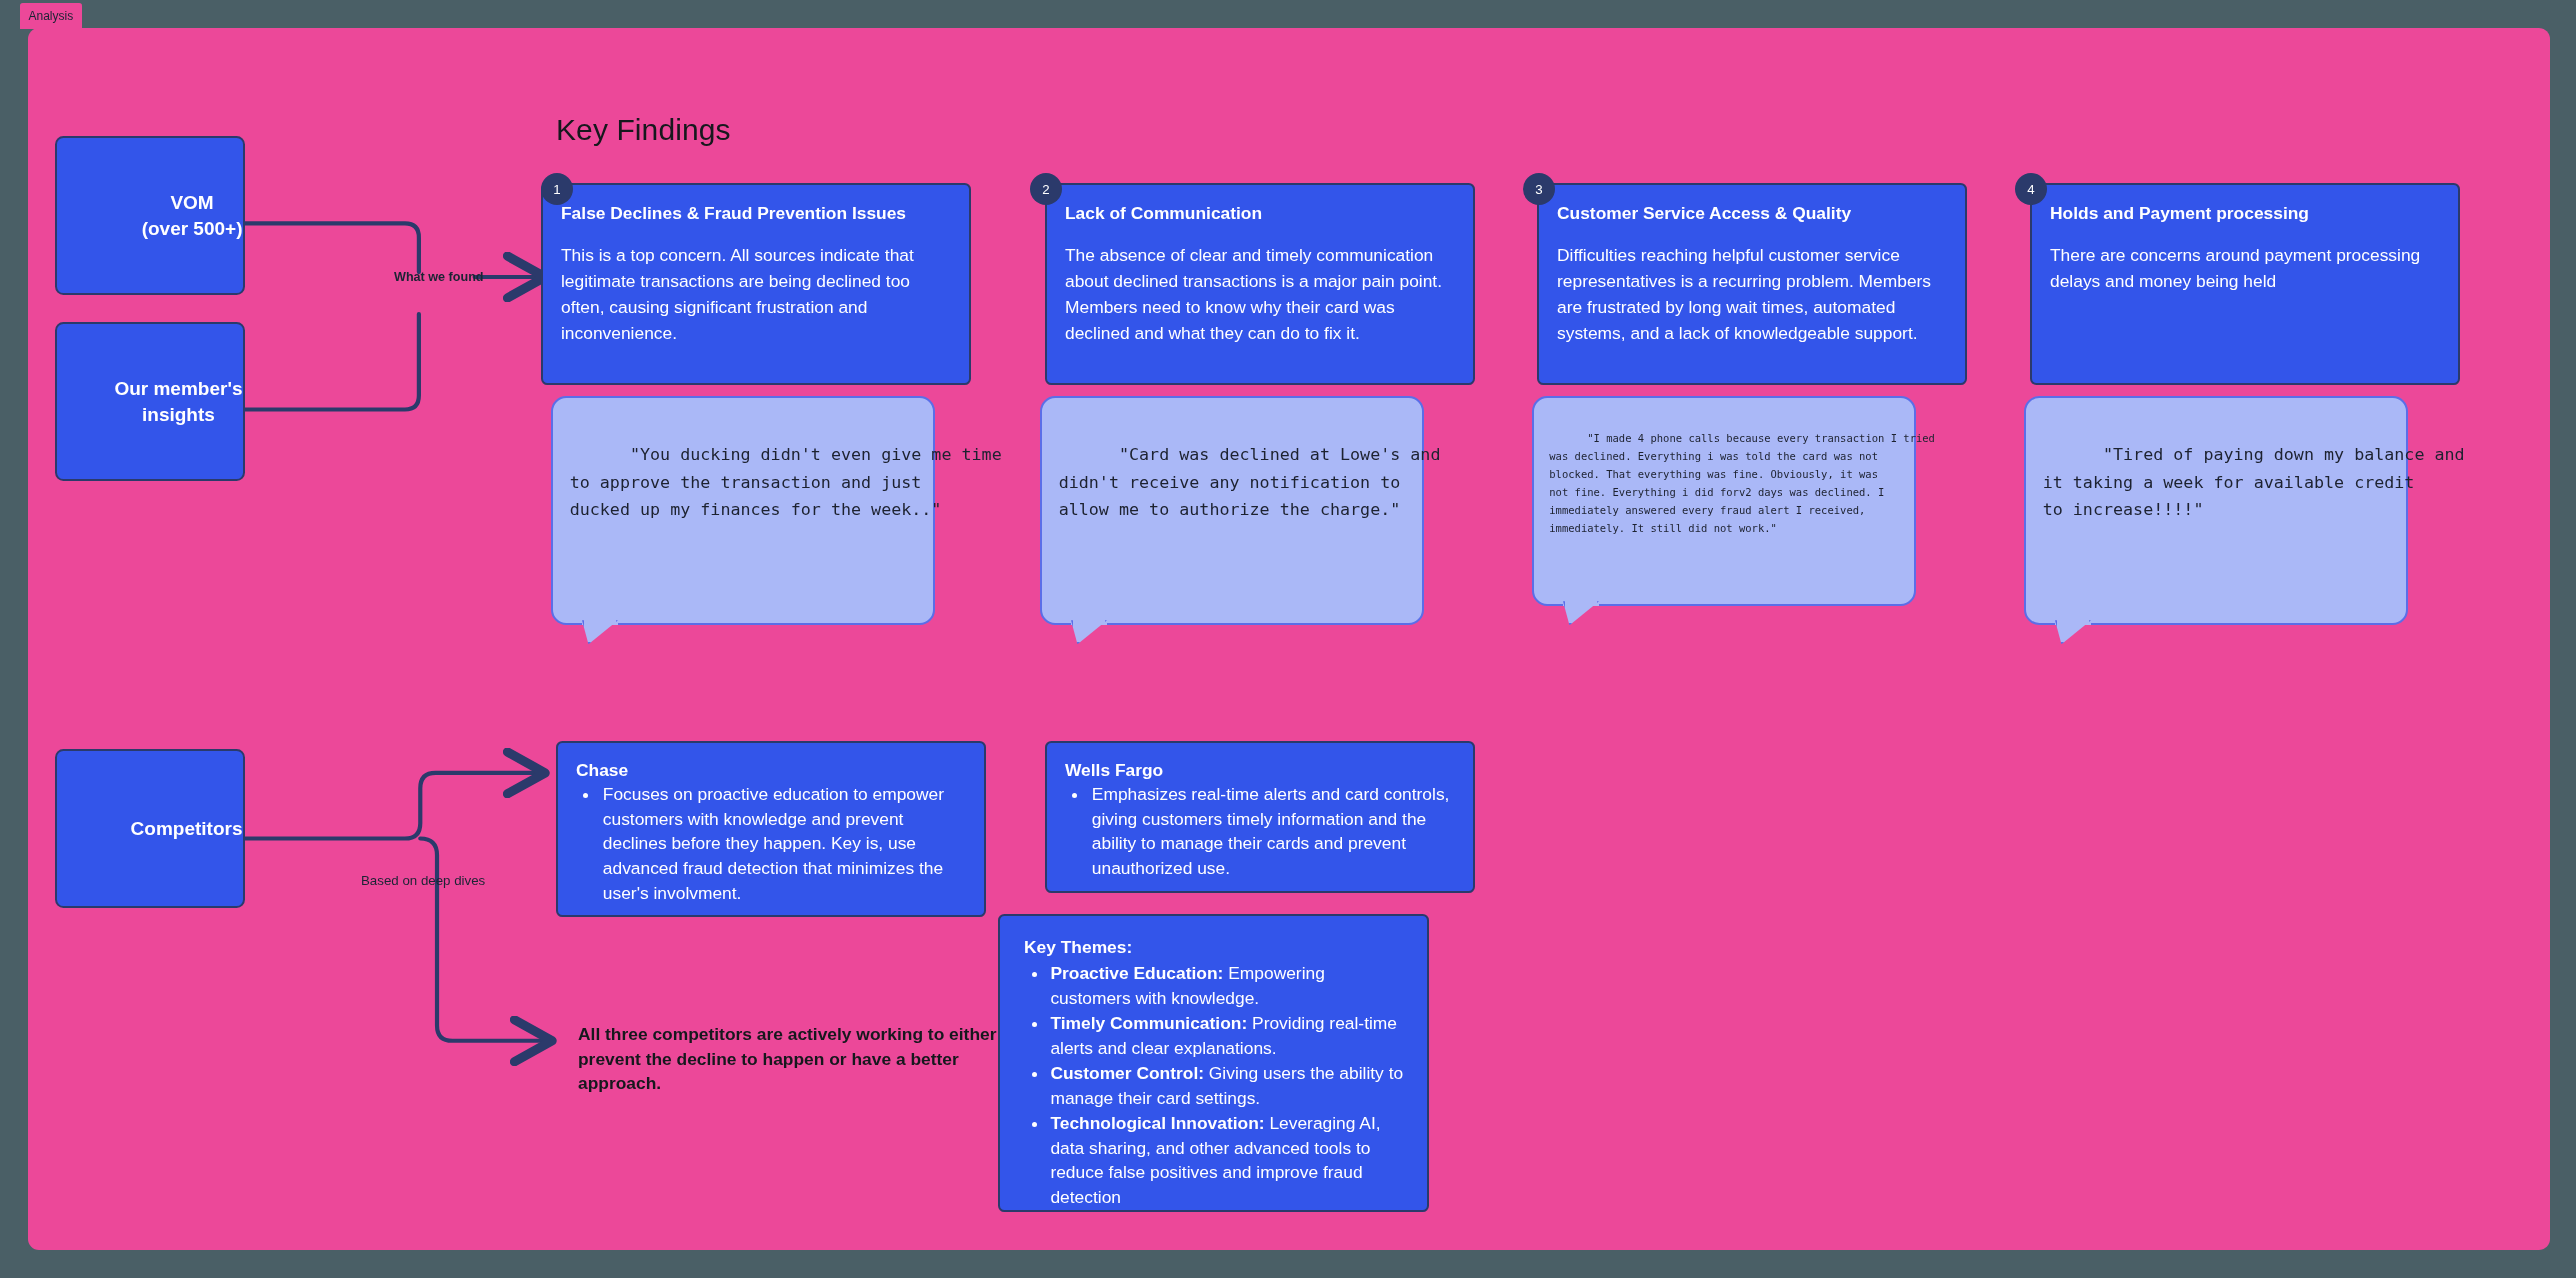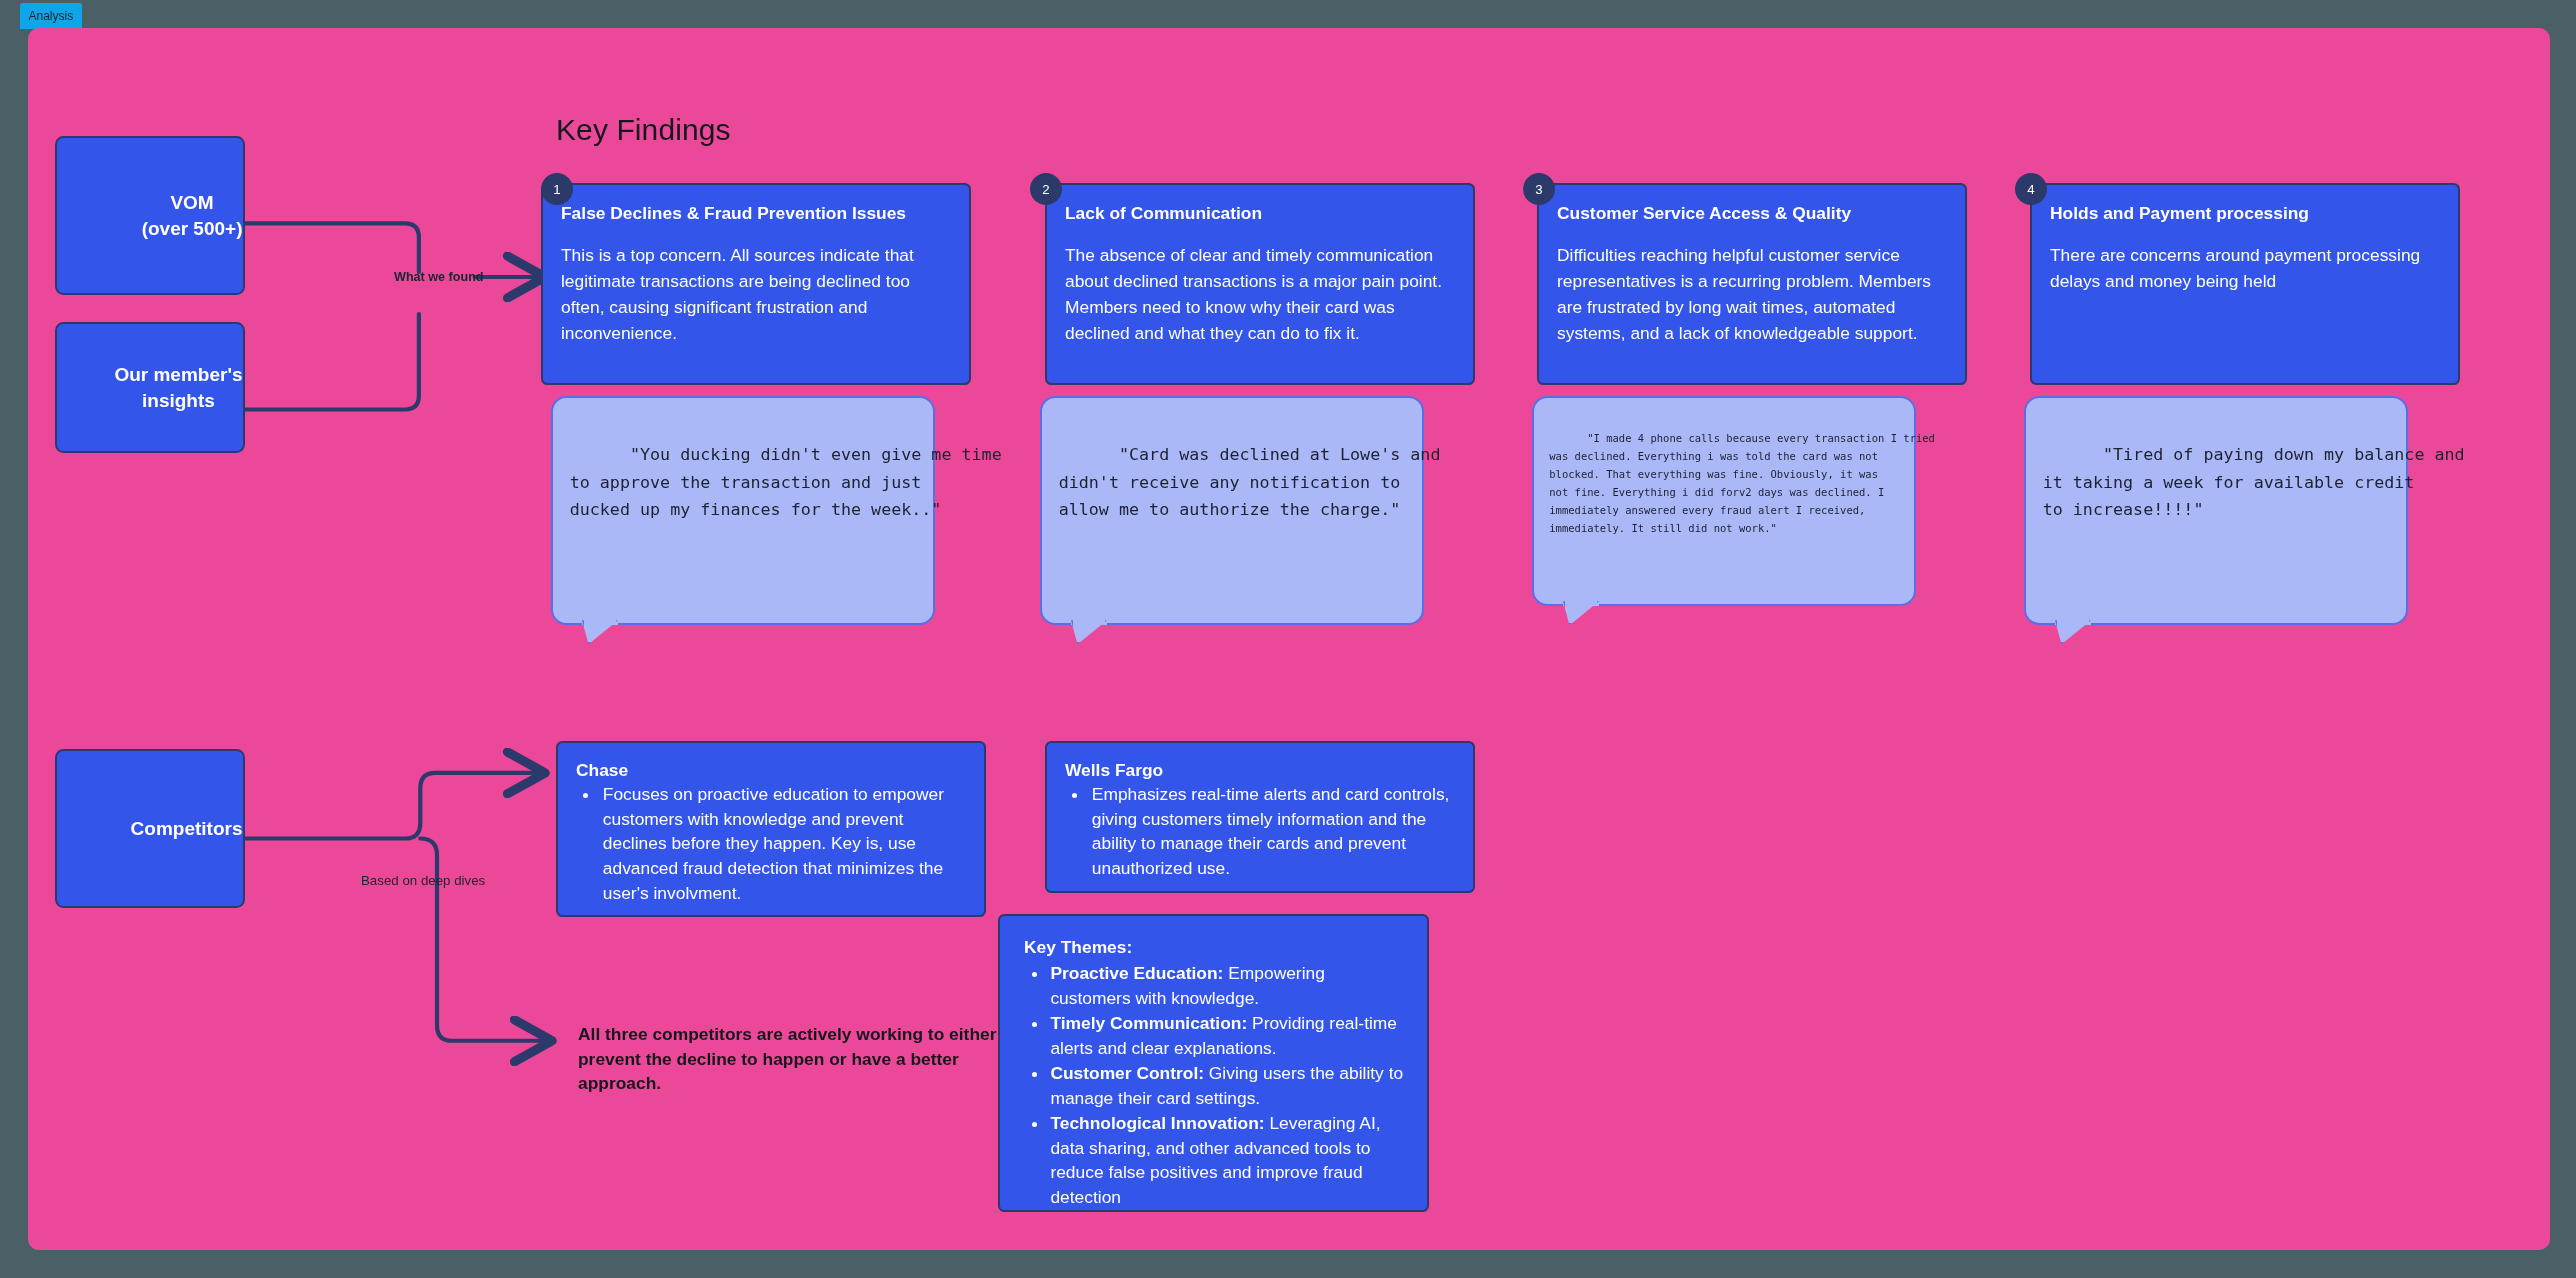--- a/index.html
+++ b/index.html
@@ -7,21 +7,21 @@
     width: 2576px; height: 1279px;
     background: #4a5f66;
     font-family: "Liberation Sans", sans-serif;
     overflow: hidden;
   }
   #root { position: relative; width: 2576px; height: 1279px; }
 
   
   .tab-chip {
     position: absolute; left: 19.5px; top: 2.8px;
-    background: #0ea5e9; color: #1b2434;
+    background: #ec4899; color: #1b2434;
     font-size: 12px; line-height: 1;
     padding: 7px 9px 7.7px 9px;
     border-radius: 2.8px 2.8px 0 0;
     white-space: nowrap;
   }
 
   
   .canvas {
     position: absolute; left: 28px; top: 28px;
     width: 2522px; height: 1222px;
@@ -156,21 +156,21 @@
 
     <div class="page-title">Key Findings</div>
 
     <div class="blue-box src-box" style="left:26.5px; top:108px; width:190px; height:159px;">
       <div>
         <span>VOM</span><br>
         <span>(over 500+)</span>
       </div>
     </div>
 
-    <div class="blue-box src-box" style="left:26.5px; top:294px; width:190px; height:131px;">
+    <div class="blue-box src-box" style="left:26.5px; top:294px; width:190px; height:159px;">
       <div>
         <span>Our member's</span><br>
         <span>insights</span>
       </div>
     </div>
 
     <div class="blue-box src-box" style="left:26.5px; top:721px; width:190px; height:159px;">
       <div>Competitors</div>
     </div>
 

